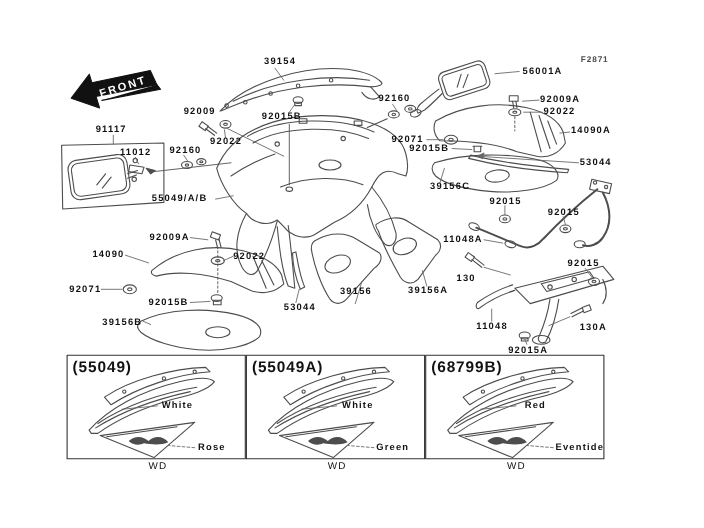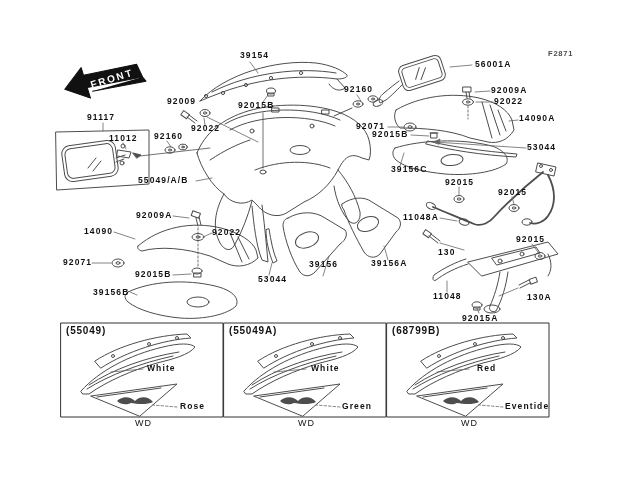--- a/index.html
+++ b/index.html
@@ -2,22 +2,22 @@
 <html><head>
 <meta charset="utf-8">
 <style>
   html,body{margin:0;padding:0;background:#fff;}
   .stage{position:relative;width:640px;height:480px;background:#ffffff;overflow:hidden;
          font-family:"Liberation Sans",sans-serif;}
   .stage svg{position:absolute;left:0;top:0;}
   .pn{position:absolute;font-weight:bold;font-size:8.5px;letter-spacing:1.1px;
       color:#111;white-space:nowrap;line-height:1;}
   .code{position:absolute;font-weight:bold;font-size:7.5px;letter-spacing:0.8px;
-      color:#4a4a4a;white-space:nowrap;line-height:1;margin-left:20px;}
-  .ptitle{position:absolute;font-weight:bold;font-size:10px;letter-spacing:0.8px;
+      color:#4a4a4a;white-space:nowrap;line-height:1;}
+  .ptitle{position:absolute;font-weight:bold;font-size:14px;letter-spacing:0.8px;
       color:#111;white-space:nowrap;line-height:1;}
   .wd{position:absolute;font-weight:normal;font-size:9px;letter-spacing:1px;
       color:#111;white-space:nowrap;line-height:1;}
 </style>
 </head>
 <body>
 
 <div class="stage">
 
 <svg width="640" height="480" viewBox="0 0 640 480">
@@ -290,21 +290,21 @@
 <div class="pn" style="left:391px;top:165px">39156C</div>
 <div class="pn" style="left:445px;top:178px">92015</div>
 <div class="pn" style="left:498px;top:188px">92015</div>
 <div class="pn" style="left:138px;top:176px">55049/A/B</div>
 <div class="pn" style="left:136px;top:211px">92009A</div>
 <div class="pn" style="left:84px;top:227px">14090</div>
 <div class="pn" style="left:212px;top:228px">92022</div>
 <div class="pn" style="left:403px;top:213px">11048A</div>
 <div class="pn" style="left:516px;top:235px">92015</div>
 <div class="pn" style="left:63px;top:258px">92071</div>
-<div class="pn" style="left:438px;top:248px">130</div>
+<div class="pn" style="left:415px;top:248px">130</div>
 <div class="pn" style="left:135px;top:270px">92015B</div>
 <div class="pn" style="left:258px;top:275px">53044</div>
 <div class="pn" style="left:309px;top:260px">39156</div>
 <div class="pn" style="left:371px;top:259px">39156A</div>
 <div class="pn" style="left:93px;top:288px">39156B</div>
 <div class="pn" style="left:433px;top:292px">11048</div>
 <div class="pn" style="left:527px;top:293px">130A</div>
 <div class="pn" style="left:462px;top:314px">92015A</div>
 
 <div class="ptitle" style="left:66px;top:326px">(55049)</div>

